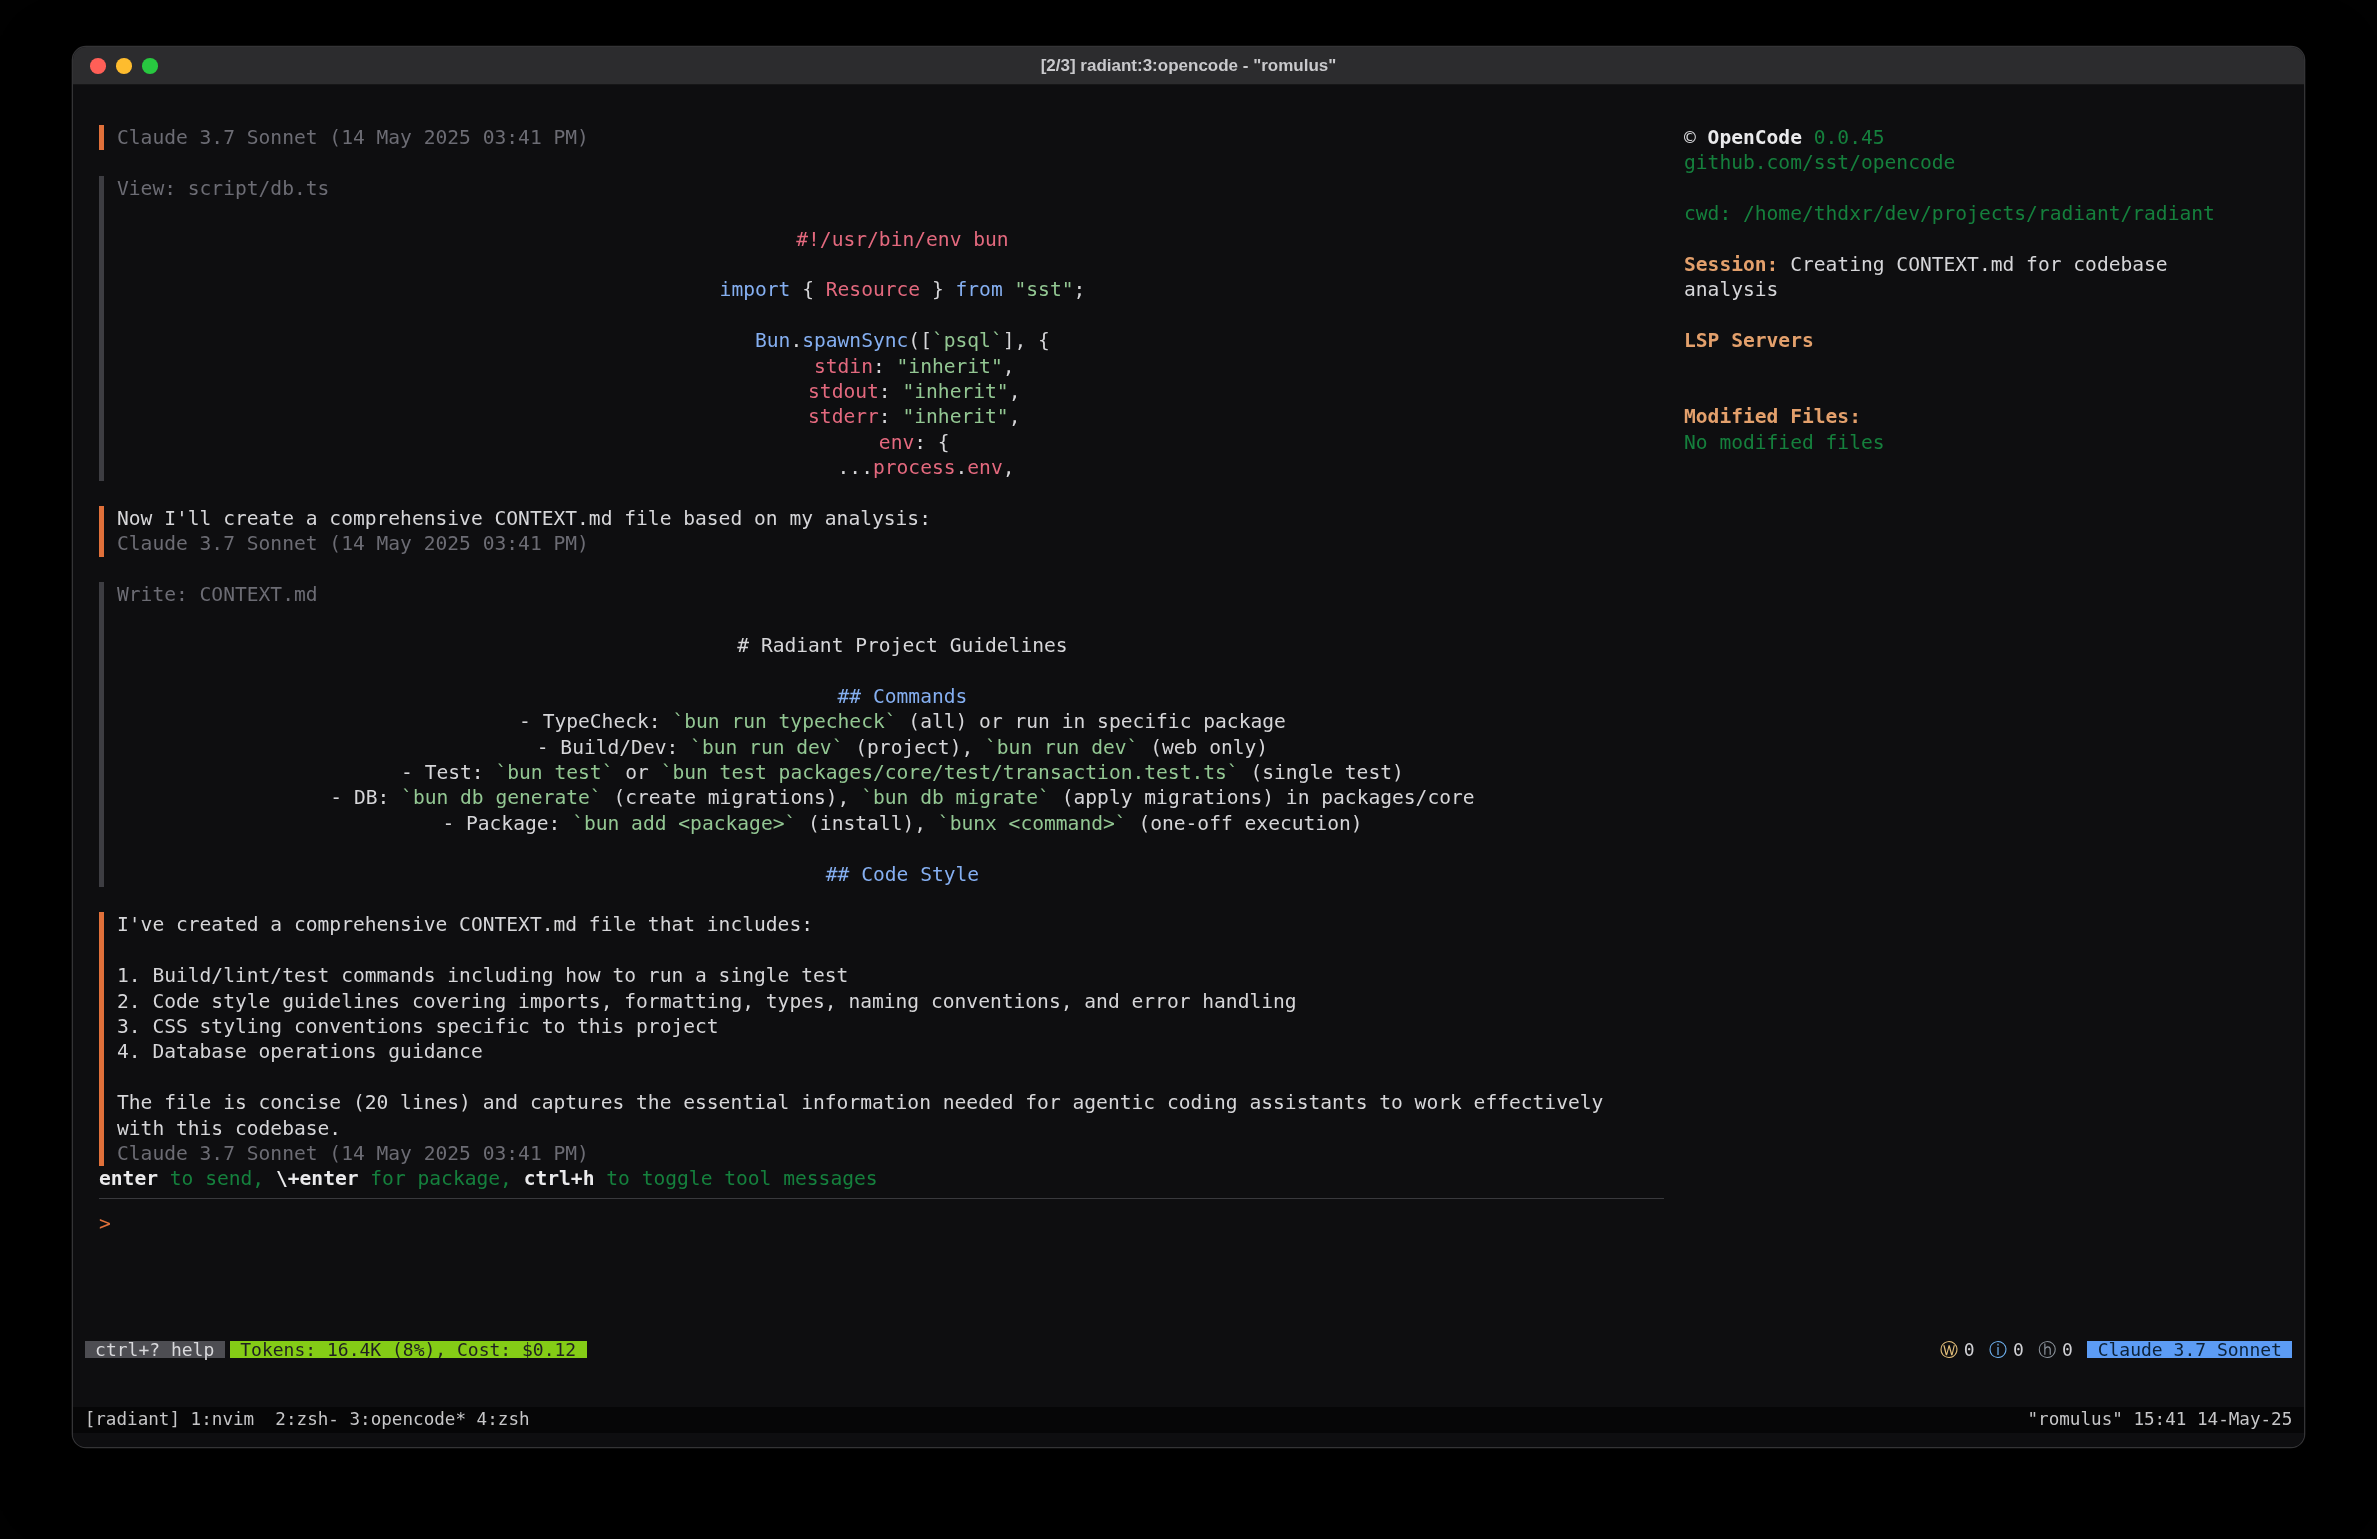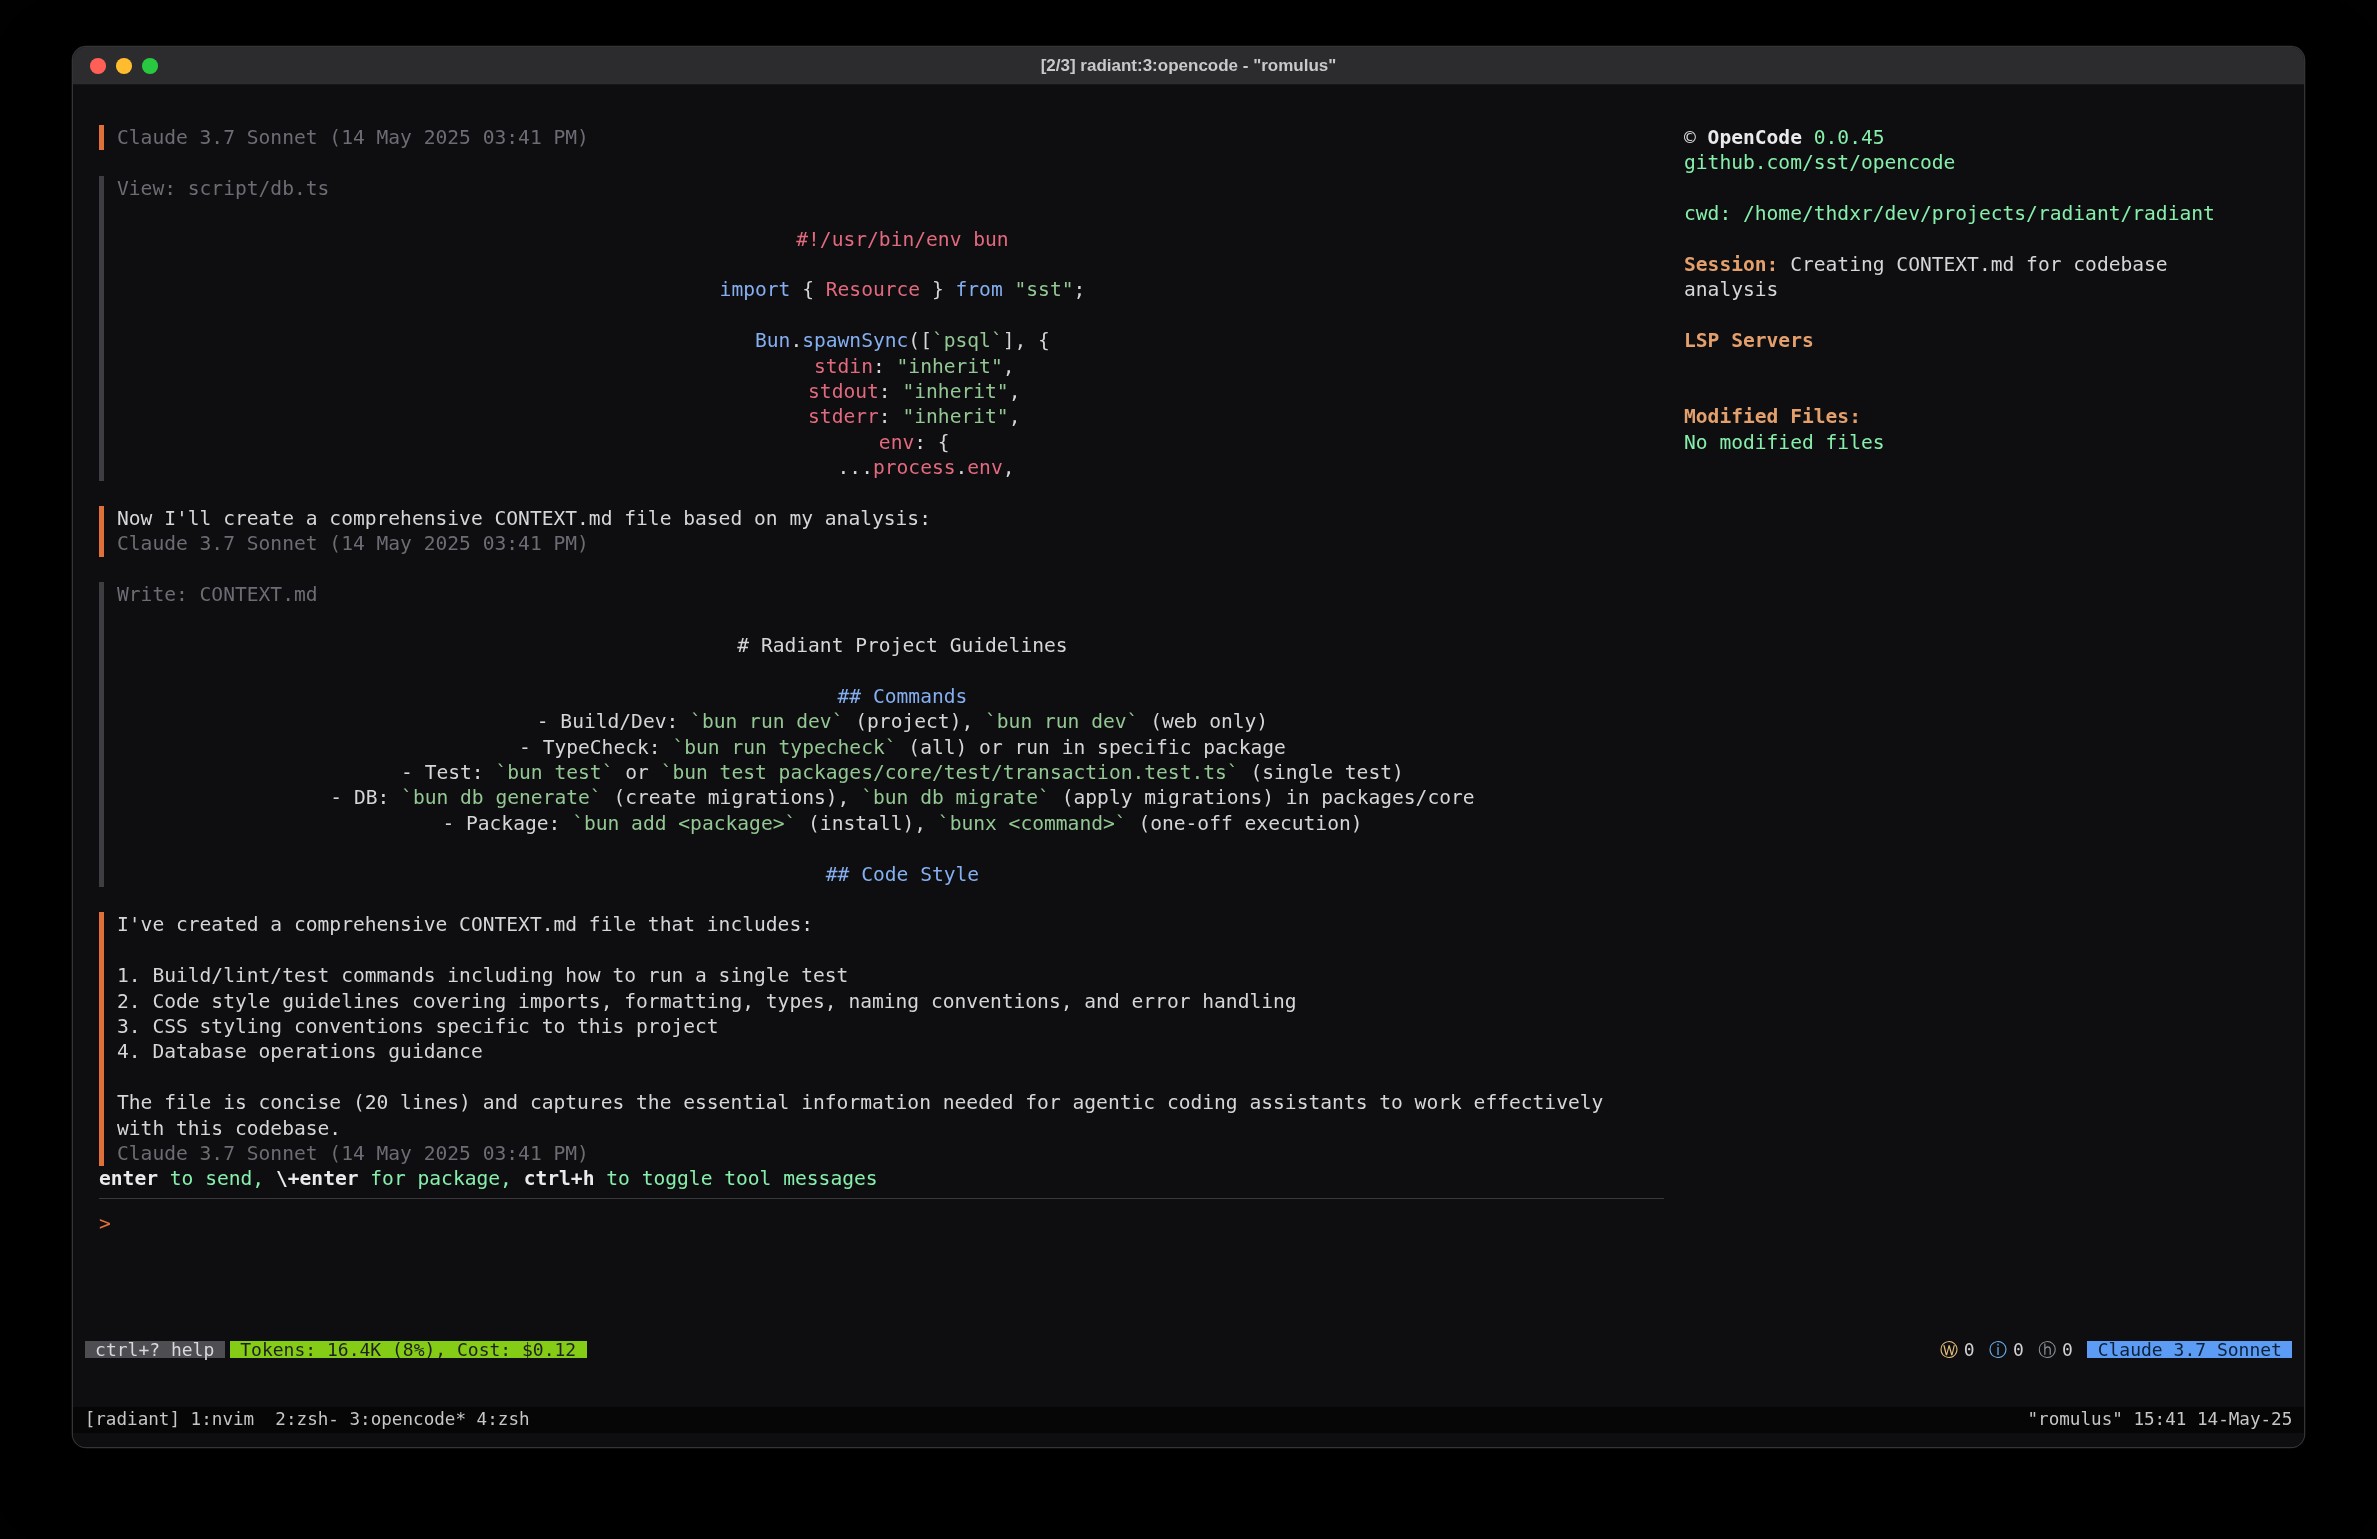--- a/index.html
+++ b/index.html
@@ -31,21 +31,21 @@
   }
   .body-row { flex:1; display:flex; padding:39px 0 0 26px; overflow:hidden; min-height:0; }
   .main { flex:1; min-width:0; display:flex; flex-direction:column; padding-right:19.6px; overflow:hidden; }
 
   .line { min-height:25.4px; white-space:pre; }
   .gray { color:#6c6c74; }
   .b { font-weight:bold; }
 
   .c-fg { color:#d6d6d9; }
   .c-fgb { color:#eaeaec; font-weight:bold; }
-  .c-gray { color:#86efac; }
+  .c-gray { color:#15803d; }
   .c-red { color:#e3697e; }
   .c-blue { color:#85aff1; }
   .c-green { color:#93c793; }
   .c-orange { color:#e3a06c; }
 
   .block { border-left:5.2px solid transparent; padding-left:13px; margin-bottom:25.4px; }
   .block.accent { border-color:#e0703a; }
   .block.tool { border-color:#3d3d42; }
   .block:last-of-type { margin-bottom:0; }
   .codeblock { padding-left:23.5px;text-align:center; }
@@ -123,22 +123,22 @@
           <div class="line gray">Claude 3.7 Sonnet (14 May 2025 03:41 PM)</div>
         </section>
 
         <section class="block tool">
           <div class="line gray">Write: CONTEXT.md</div>
           <div class="line"></div>
           <div class="codeblock">
             <div class="line"><span class="c-fg"># Radiant Project Guidelines</span></div>
             <div class="line"></div>
             <div class="line"><span class="c-blue">## Commands</span></div>
+            <div class="line"><span class="c-fg">- TypeCheck: </span><span class="c-green">`bun run typecheck`</span><span class="c-fg"> (all) or run in specific package</span></div>
             <div class="line"><span class="c-fg">- Build/Dev: </span><span class="c-green">`bun run dev`</span><span class="c-fg"> (project), </span><span class="c-green">`bun run dev`</span><span class="c-fg"> (web only)</span></div>
-            <div class="line"><span class="c-fg">- TypeCheck: </span><span class="c-green">`bun run typecheck`</span><span class="c-fg"> (all) or run in specific package</span></div>
             <div class="line"><span class="c-fg">- Test: </span><span class="c-green">`bun test`</span><span class="c-fg"> or </span><span class="c-green">`bun test packages/core/test/transaction.test.ts`</span><span class="c-fg"> (single test)</span></div>
             <div class="line"><span class="c-fg">- DB: </span><span class="c-green">`bun db generate`</span><span class="c-fg"> (create migrations), </span><span class="c-green">`bun db migrate`</span><span class="c-fg"> (apply migrations) in packages/core</span></div>
             <div class="line"><span class="c-fg">- Package: </span><span class="c-green">`bun add &lt;package&gt;`</span><span class="c-fg"> (install), </span><span class="c-green">`bunx &lt;command&gt;`</span><span class="c-fg"> (one-off execution)</span></div>
             <div class="line"></div>
             <div class="line"><span class="c-blue">## Code Style</span></div>
           </div>
         </section>
 
         <section class="block accent">
           <div class="line">I've created a comprehensive CONTEXT.md file that includes:</div>

